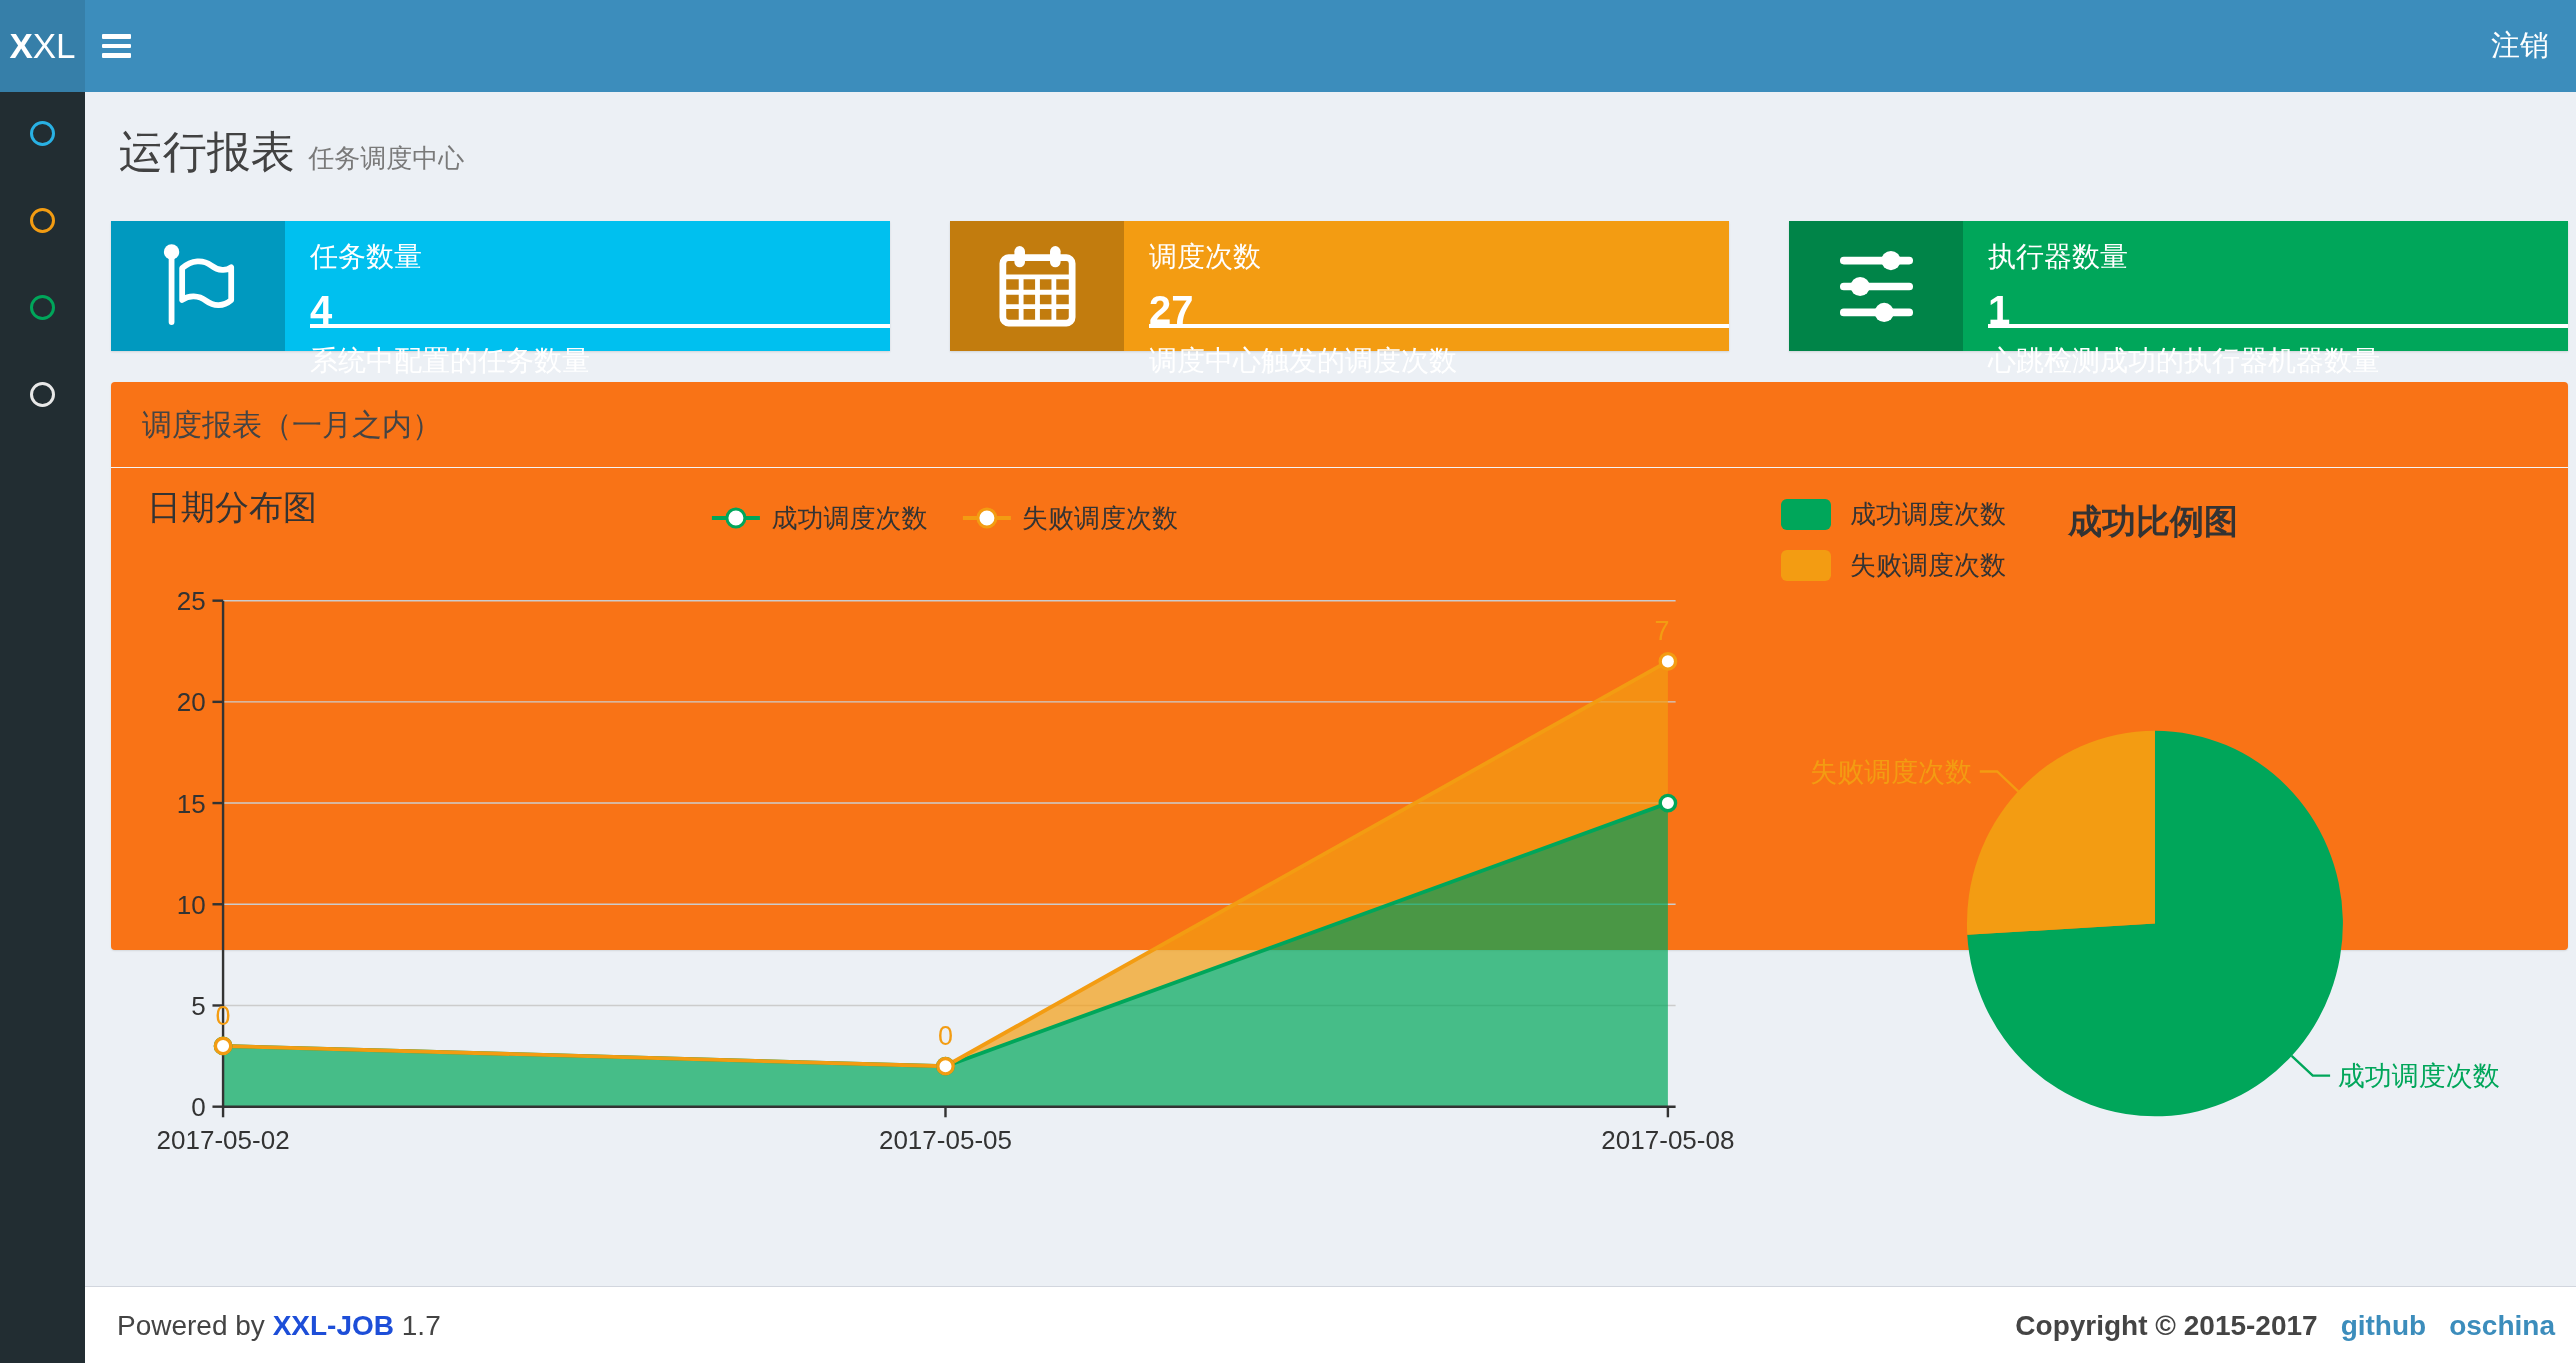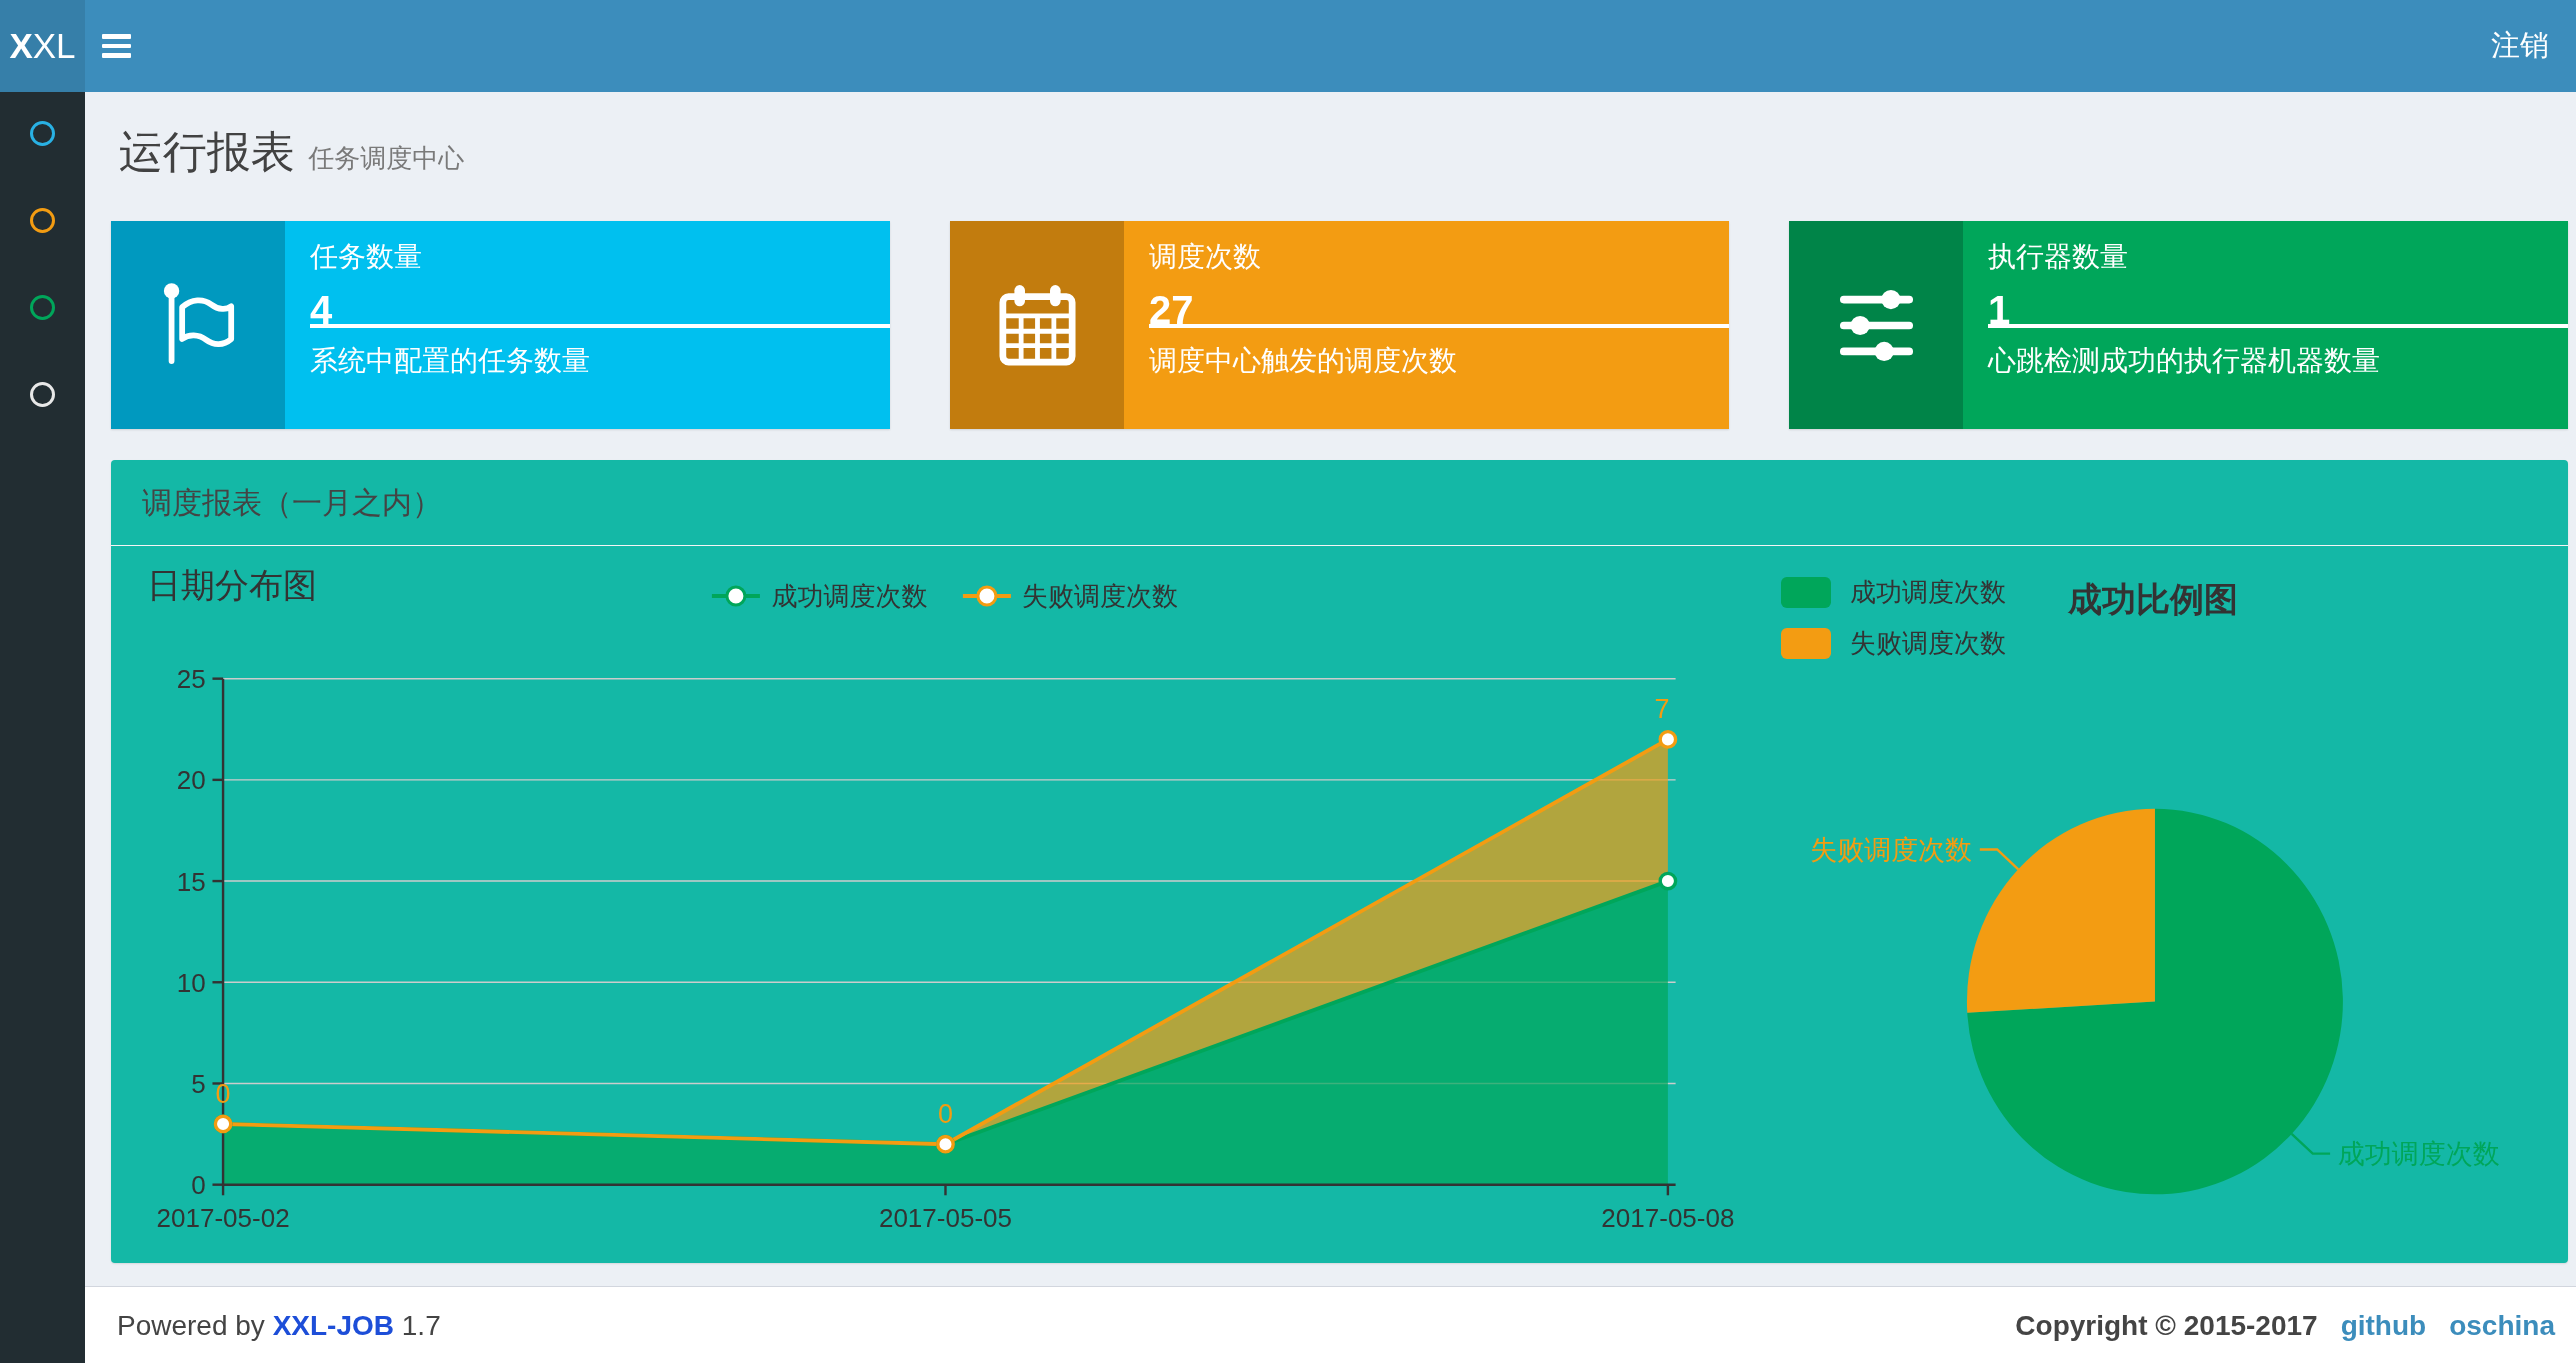--- a/index.html
+++ b/index.html
@@ -22,32 +22,32 @@
   .sidebar { width: 85px; background: #222d32; display: flex; flex-direction: column; align-items: center; padding-top: 29px; gap: 62px; }
   .circle-icon { width: 25px; height: 25px; border: 3.9px solid #fff; border-radius: 50%; cursor: pointer; }
   .right-col { flex: 1; display: flex; flex-direction: column; min-width: 0; }
   .content { flex: 1; padding: 0 8px 0 26px; }
   
   .page-header { padding: 31px 0 39px 7.7px; }
   .page-header h1 { display: inline; margin: 0; font-size: 44px; font-weight: 500; color: #424242; }
   .page-header small { font-size: 26px; color: #7a7a7a; margin-left: 13.5px; font-weight: 400; }
   
   .info-boxes { display: flex; gap: 60px; }
-  .info-box { flex: 1; height: 208px; display: flex; color: #fff; box-shadow: 0 1px 1.9px rgba(0,0,0,0.12); justify-content: flex-end; }
+  .info-box { flex: 1; height: 130px; display: flex; color: #fff; box-shadow: 0 1px 1.9px rgba(0,0,0,0.12); justify-content: flex-end; }
   .bg-aqua   { background: #00c0ef; }
   .bg-yellow { background: #f39c12; }
   .bg-green  { background: #00a65a; }
   .info-box-icon { width: 174px; background: rgba(0,0,0,0.2); display: flex; align-items: center; justify-content: center; }
   .info-box-content { flex: 1; position: relative; padding: 17.4px 0 0 25px; }
   .ib-title { font-size: 28px; }
   .ib-value { font-size: 40px; font-weight: 700; margin-top: 11.6px; }
   .ib-divider { position: absolute; left: 25px; right: 0; top: 103px; height: 3.9px; background: #fff; }
   .ib-desc { position: absolute; left: 25px; top: 121px; font-size: 28px; }
   
-  .panel { margin-top: 31px; background: #14b8a6; border-radius: 3.9px; box-shadow: 0 1px 1.9px rgba(0,0,0,0.10); height: 803px; }
+  .panel { margin-top: 31px; background: #f97316; border-radius: 3.9px; box-shadow: 0 1px 1.9px rgba(0,0,0,0.10); height: 568px; }
   .panel-header { padding: 23px 31px 21px 31px; font-size: 30px; color: #444; border-bottom: 1.9px solid #f4f4f4; }
   .charts { display: flex; padding-top: 9.6px; }
   .chart-block { position: relative; }
   .left-chart  { margin-left: 34px; width: 1600px; }
   .pie-chart   { margin-left: 34px; width: 776px; }
   .chart-head { position: relative; height: 85px; }
   .chart-title { position: absolute; left: 1.9px; top: 7px; font-size: 34px; font-weight: 400; color: #333; }
   .line-legend { position: absolute; left: 50%; transform: translateX(-50%); top: 23px; display: flex; gap: 35px; }
   .legend-item { display: flex; align-items: center; gap: 11.6px; font-size: 26px; color: #333; cursor: pointer; white-space: nowrap; }
   .legend-marker { position: relative; width: 48px; height: 23px; color: #999; }

